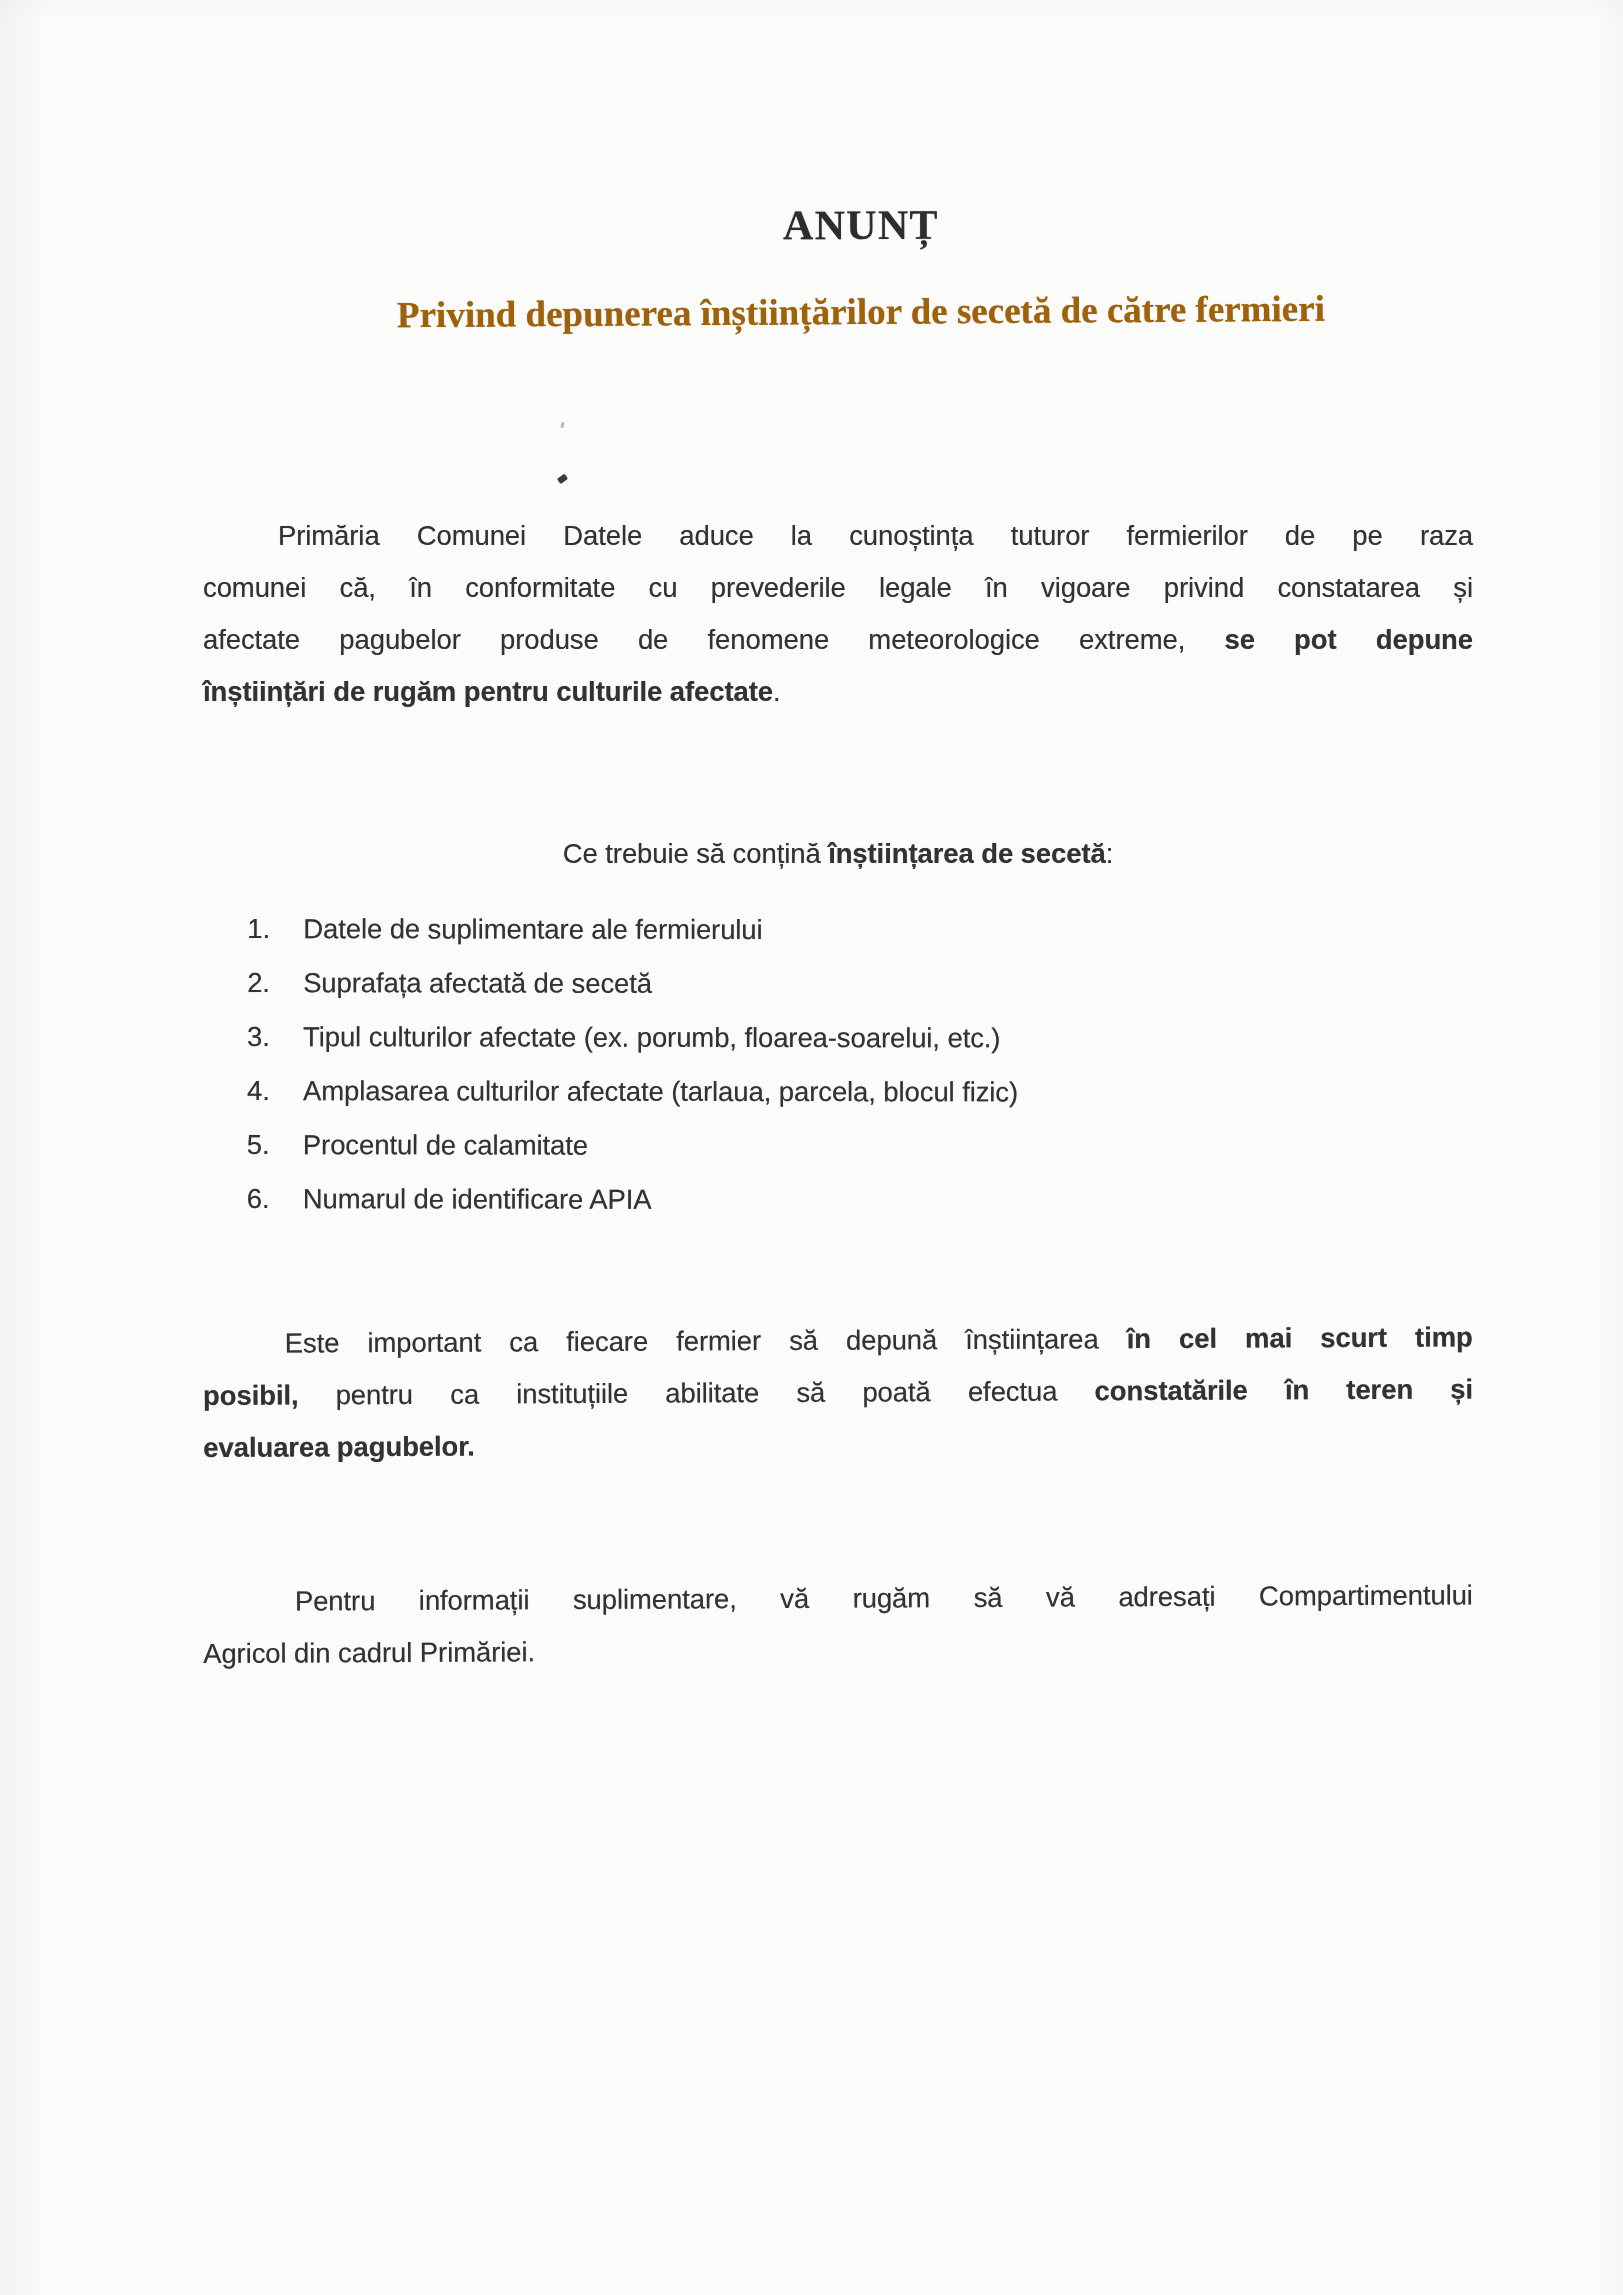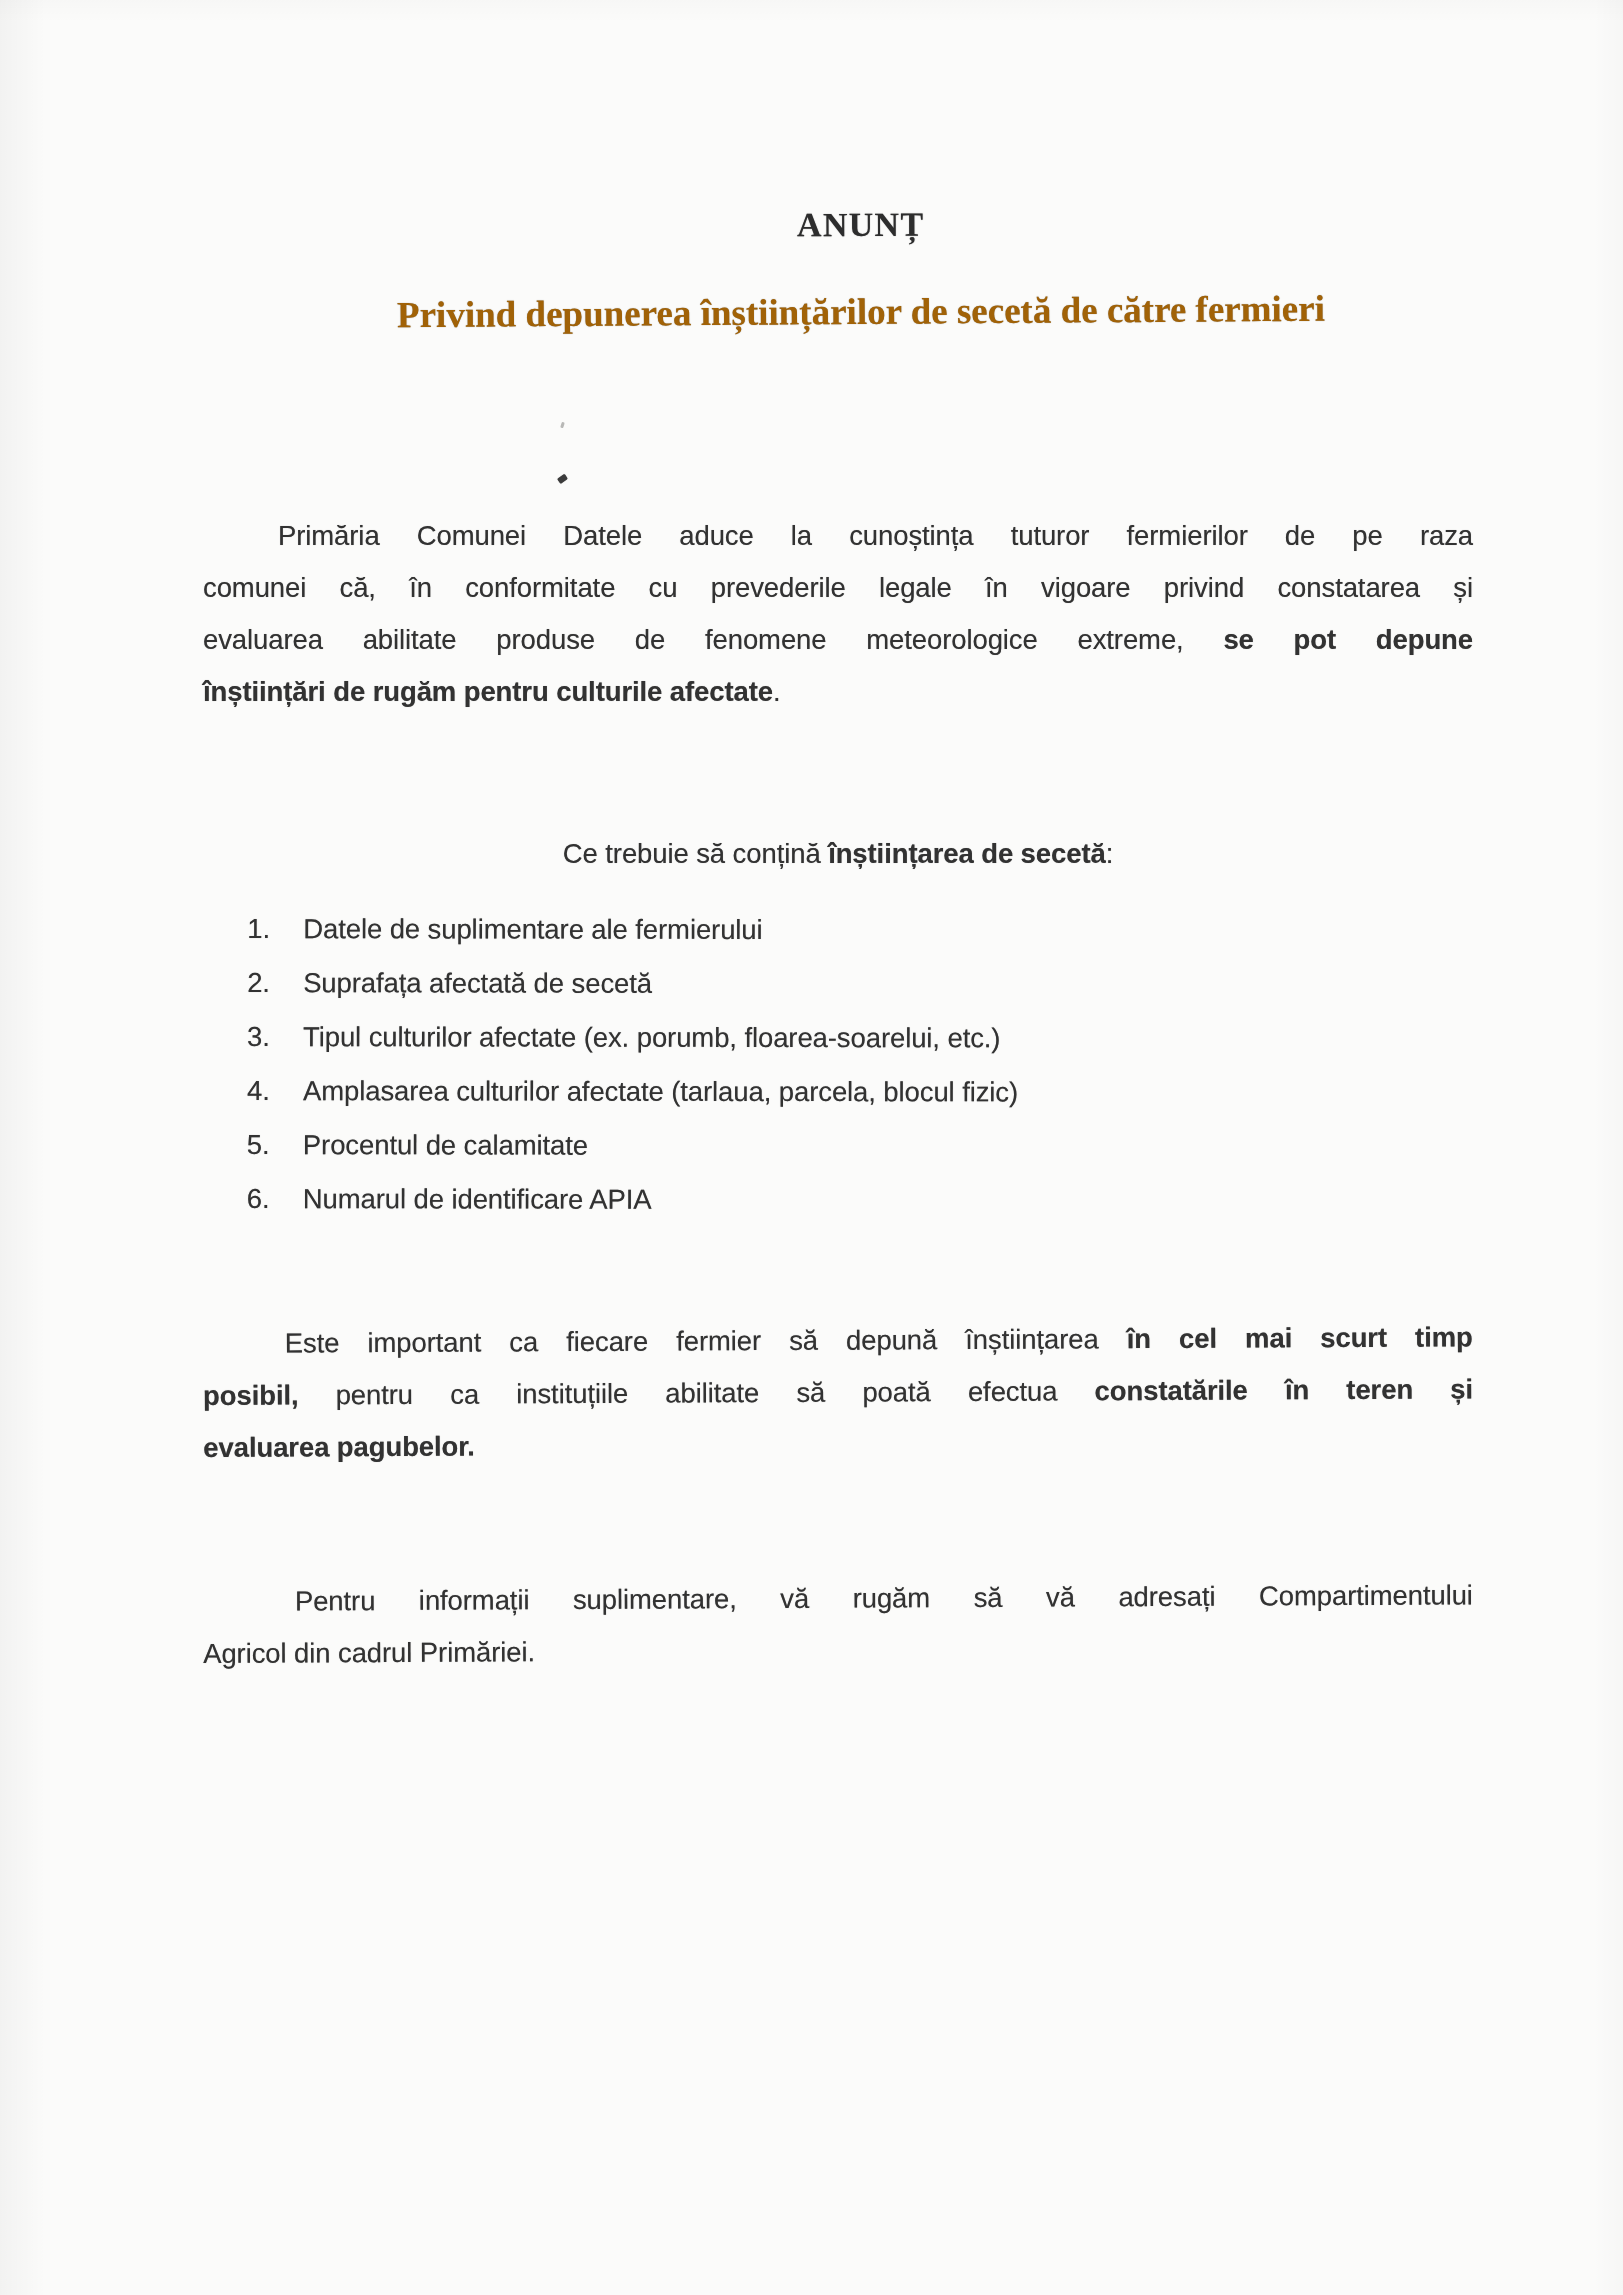--- a/index.html
+++ b/index.html
@@ -27,21 +27,21 @@
     position: absolute;
     left: 203px;
     top: 0;
     width: 1270px;
   }
   .doc-title {
     margin-top: 202px;
     text-align: center;
     font-family: "Liberation Serif", "DejaVu Serif", serif;
     font-weight: 700;
-    font-size: 34px;
+    font-size: 42px;
     line-height: 46px;
     letter-spacing: 1.3px;
     color: #2d2d2d;
     text-shadow: 0 0 1px rgba(45,45,45,0.55);
   }
   .doc-title .tilt { display: inline-block; transform: translateX(23px) rotate(-0.2deg); }
   .doc-subtitle {
     margin-top: 43px;
     text-align: center;
     font-family: "Liberation Serif", "DejaVu Serif", serif;
@@ -95,21 +95,21 @@
 <div class="sheet">
   <div class="content">
 
     <div class="doc-title"><span class="tilt">ANUNȚ</span></div>
 
     <div class="doc-subtitle"><span class="tilt">Privind depunerea înștiințărilor de secetă de către fermieri</span></div>
 
     <div class="p-intro body-text">
       <div class="line jl ind1"><span>Primăria Comunei Datele aduce la cunoștința tuturor fermierilor de pe raza</span></div>
       <div class="line jl"><span>comunei că, în conformitate cu prevederile legale în vigoare privind constatarea și</span></div>
-      <div class="line jl"><span>evaluarea abilitate produse de fenomene meteorologice extreme, </span><span class="b">se pot depune</span></div>
+      <div class="line jl"><span>afectate pagubelor produse de fenomene meteorologice extreme, </span><span class="b">se pot depune</span></div>
       <div class="line nl"><span class="b">înștiințări de rugăm pentru culturile afectate</span><span>.</span></div>
     </div>
 
     <div class="section-heading body-text"><span>Ce trebuie să conțină </span><span class="b">înștiințarea de secetă</span><span>:</span></div>
 
     <div class="req-list body-text">
       <div class="li-row">
           <span class="li-num">1.</span>
           <span class="li-text">Datele de suplimentare ale fermierului</span>
         </div>

